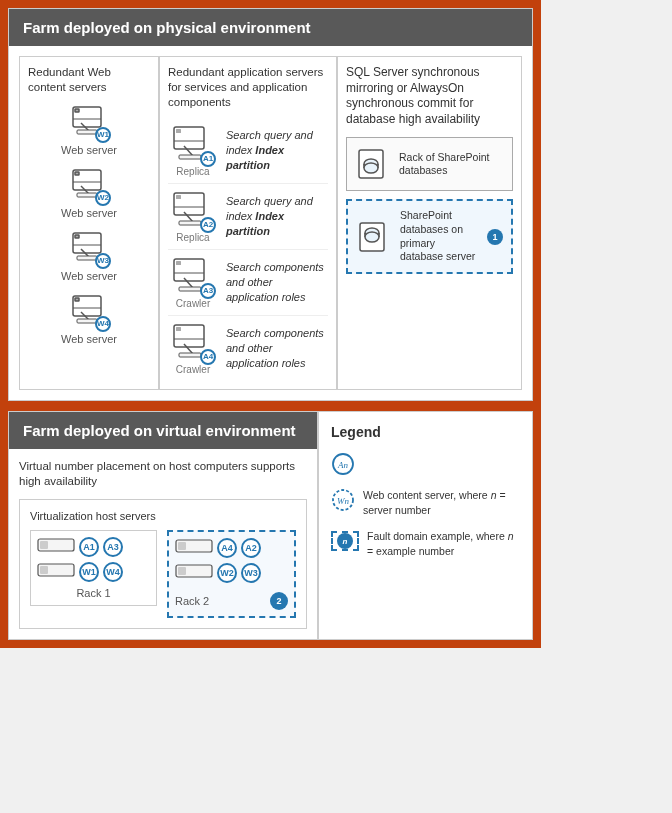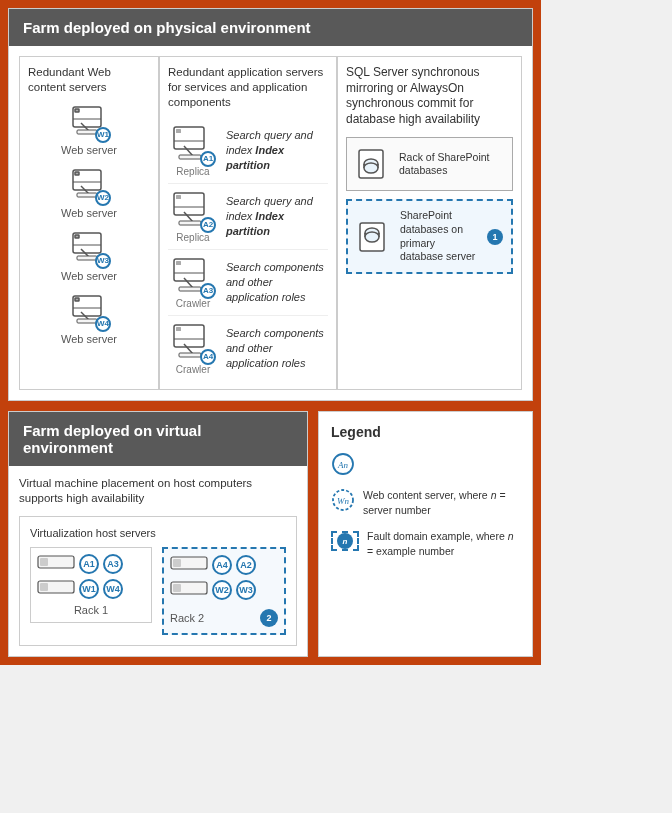--- a/index.html
+++ b/index.html
@@ -198,21 +198,20 @@
       display: flex;
       align-items: center;
       justify-content: center;
       margin-left: auto;
       flex-shrink: 0;
     }
 
     
     .bottom-row {
       display: flex;
-      gap: 10px;
     }
 
     
     .section-virtual {
       background: #fff;
       border: 1px solid #ccc;
       flex: 1;
     }
     .virtual-content {
       padding: 10px;
@@ -543,21 +542,21 @@
     </div>
   </div>
 
   <div class="bottom-row">
 
     <div class="section-virtual">
       <div class="section-header">
         <span>Farm deployed on virtual environment</span>
       </div>
       <div class="virtual-content">
-        <div class="virtual-subtitle">Virtual machine placement on host computers supports high availability</div>
+        <div class="virtual-subtitle">Virtual number placement on host computers supports high availability</div>
         <div class="virt-host-box">
           <div class="virt-host-title">Virtualization host servers</div>
           <div class="racks-row">
 
             <div class="rack-box">
               <div class="rack-row">
 
                 <div class="rack-server-icon">
                   <svg width="38" height="14" viewBox="0 0 38 14" fill="none">
                     <rect x="1" y="1" width="36" height="12" rx="2" stroke="#555" stroke-width="1.2" fill="#f5f5f5"></rect>

